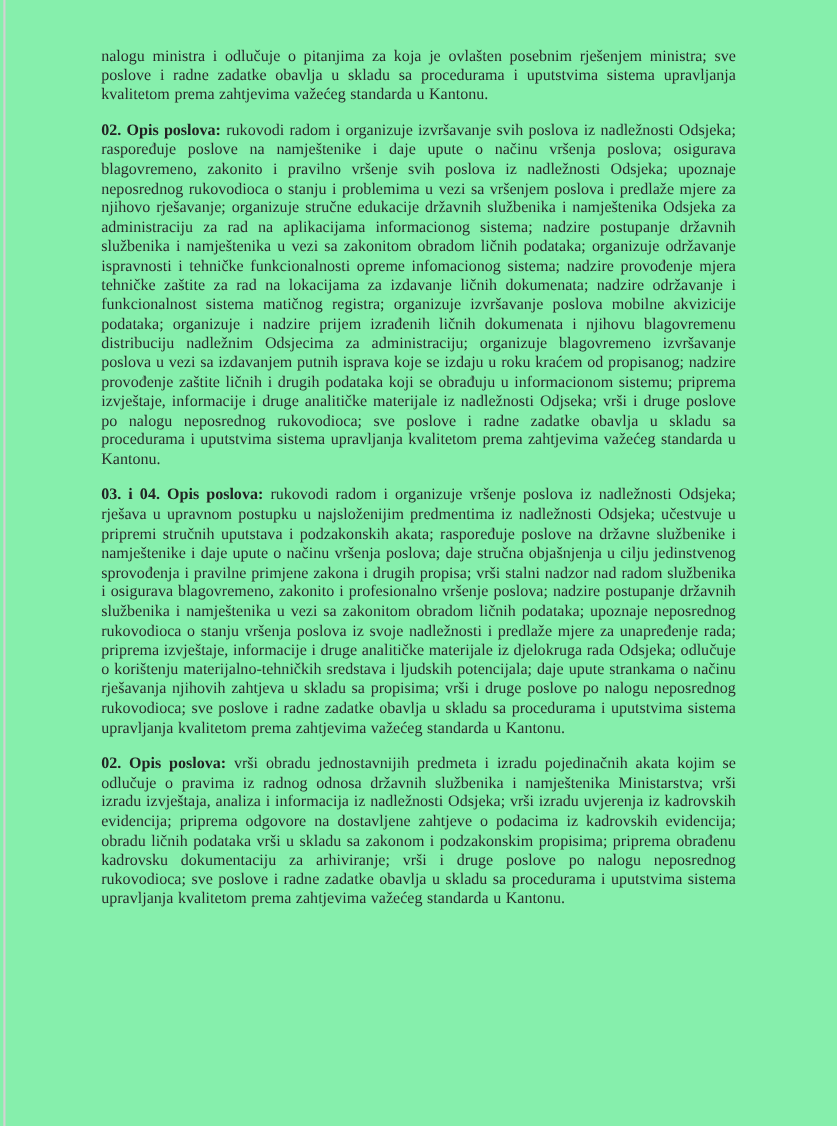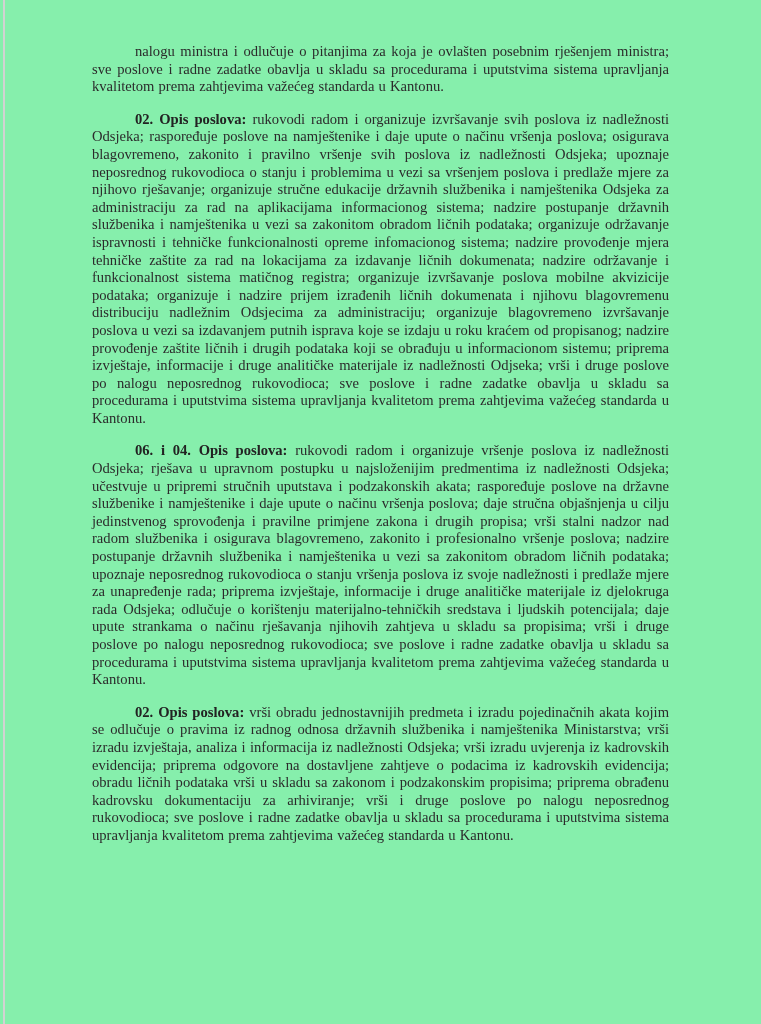--- a/index.html
+++ b/index.html
@@ -33,21 +33,20 @@
     margin: 0 0 15px 0;
     text-align: justify;
     font-size: 14.6px;
     line-height: 17.6px;
     color: #2b2b2b;
     word-spacing: 0.5px;
   }
   p.para b {
     font-weight: bold;
     color: #222222;
-    margin-left: 43px;
   }
 </style>
 </head>
 <body>
 
 <div class="page">
   <div class="scan-edge"></div>
 
   <div class="content">
 
@@ -55,21 +54,21 @@
       <b></b>
       <span>nalogu ministra i odlučuje o pitanjima za koja je ovlašten posebnim rješenjem ministra; sve poslove i radne zadatke obavlja u skladu sa procedurama i uputstvima sistema upravljanja kvalitetom prema zahtjevima važećeg standarda u Kantonu.</span>
     </p>
 
     <p class="para">
       <b>02. Opis poslova:</b>
       <span>rukovodi radom i organizuje izvršavanje svih poslova iz nadležnosti Odsjeka; raspoređuje poslove na namještenike i daje upute o načinu vršenja poslova; osigurava blagovremeno, zakonito i pravilno vršenje svih poslova iz nadležnosti Odsjeka; upoznaje neposrednog rukovodioca o stanju i problemima u vezi sa vršenjem poslova i predlaže mjere za njihovo rješavanje; organizuje stručne edukacije državnih službenika i namještenika Odsjeka za administraciju za rad na aplikacijama informacionog sistema; nadzire postupanje državnih službenika i namještenika u vezi sa zakonitom obradom ličnih podataka; organizuje održavanje ispravnosti i tehničke funkcionalnosti opreme infomacionog sistema; nadzire provođenje mjera tehničke zaštite za rad na lokacijama za izdavanje ličnih dokumenata; nadzire održavanje i funkcionalnost sistema matičnog registra; organizuje izvršavanje poslova mobilne akvizicije podataka; organizuje i nadzire prijem izrađenih ličnih dokumenata i njihovu blagovremenu distribuciju nadležnim Odsjecima za administraciju; organizuje blagovremeno izvršavanje poslova u vezi sa izdavanjem putnih isprava koje se izdaju u roku kraćem od propisanog; nadzire provođenje zaštite ličnih i drugih podataka koji se obrađuju u informacionom sistemu; priprema izvještaje, informacije i druge analitičke materijale iz nadležnosti Odjseka; vrši i druge poslove po nalogu neposrednog rukovodioca; sve poslove i radne zadatke obavlja u skladu sa procedurama i uputstvima sistema upravljanja kvalitetom prema zahtjevima važećeg standarda u Kantonu.</span>
     </p>
 
     <p class="para">
-      <b>06. i 04. Opis poslova:</b>
+      <b>03. i 04. Opis poslova:</b>
       <span>rukovodi radom i organizuje vršenje poslova iz nadležnosti Odsjeka; rješava u upravnom postupku u najsloženijim predmentima iz nadležnosti Odsjeka; učestvuje u pripremi stručnih uputstava i podzakonskih akata; raspoređuje poslove na državne službenike i namještenike i daje upute o načinu vršenja poslova; daje stručna objašnjenja u cilju jedinstvenog sprovođenja i pravilne primjene zakona i drugih propisa; vrši stalni nadzor nad radom službenika i osigurava blagovremeno, zakonito i profesionalno vršenje poslova; nadzire postupanje državnih službenika i namještenika u vezi sa zakonitom obradom ličnih podataka; upoznaje neposrednog rukovodioca o stanju vršenja poslova iz svoje nadležnosti i predlaže mjere za unapređenje rada; priprema izvještaje, informacije i druge analitičke materijale iz djelokruga rada Odsjeka; odlučuje o korištenju materijalno-tehničkih sredstava i ljudskih potencijala; daje upute strankama o načinu rješavanja njihovih zahtjeva u skladu sa propisima; vrši i druge poslove po nalogu neposrednog rukovodioca; sve poslove i radne zadatke obavlja u skladu sa procedurama i uputstvima sistema upravljanja kvalitetom prema zahtjevima važećeg standarda u Kantonu.</span>
     </p>
 
     <p class="para">
       <b>02. Opis poslova:</b>
       <span>vrši obradu jednostavnijih predmeta i izradu pojedinačnih akata kojim se odlučuje o pravima iz radnog odnosa državnih službenika i namještenika Ministarstva; vrši izradu izvještaja, analiza i informacija iz nadležnosti Odsjeka; vrši izradu uvjerenja iz kadrovskih evidencija; priprema odgovore na dostavljene zahtjeve o podacima iz kadrovskih evidencija; obradu ličnih podataka vrši u skladu sa zakonom i podzakonskim propisima; priprema obrađenu kadrovsku dokumentaciju za arhiviranje; vrši i druge poslove po nalogu neposrednog rukovodioca; sve poslove i radne zadatke obavlja u skladu sa procedurama i uputstvima sistema upravljanja kvalitetom prema zahtjevima važećeg standarda u Kantonu.</span>
     </p>
 
   </div>
 </div>

